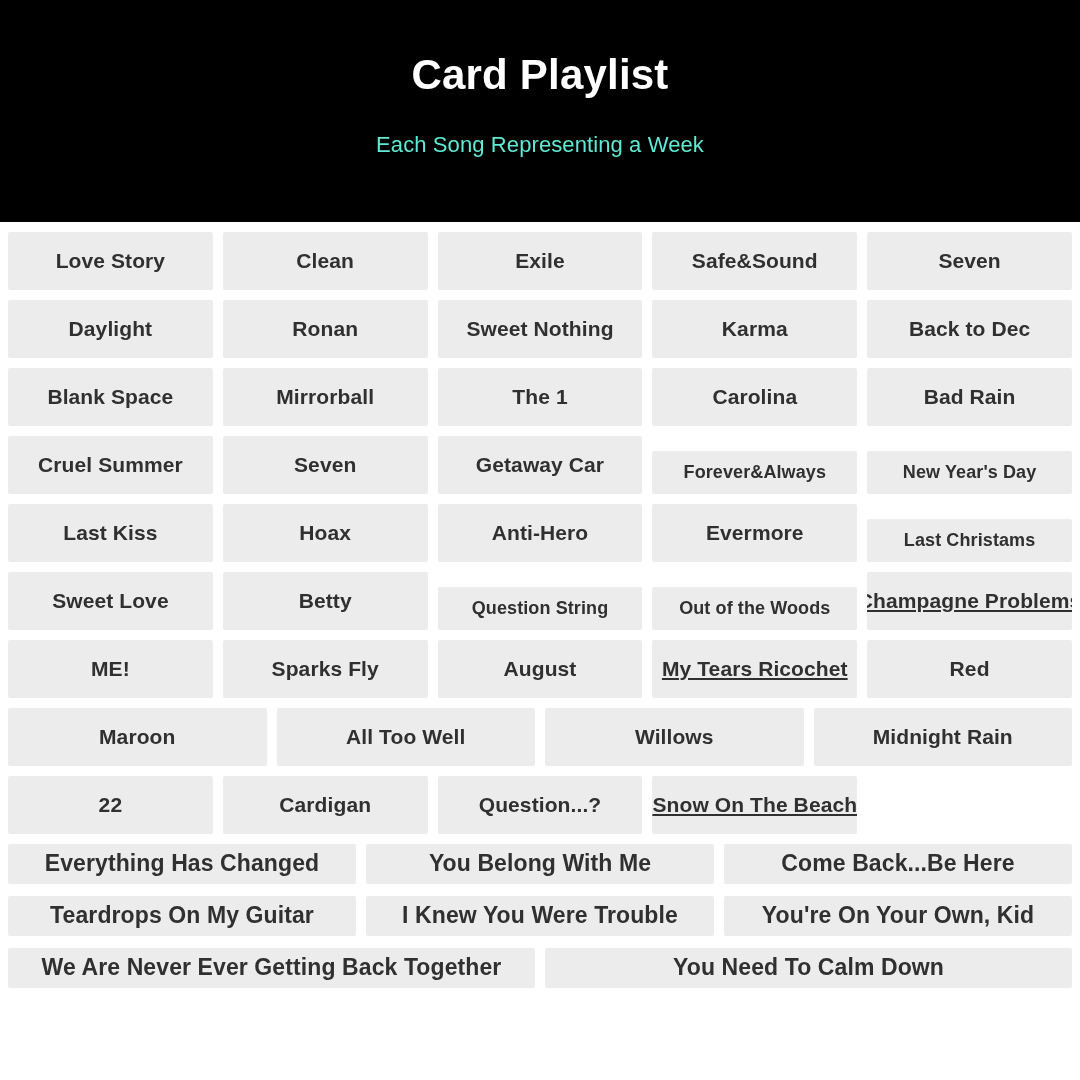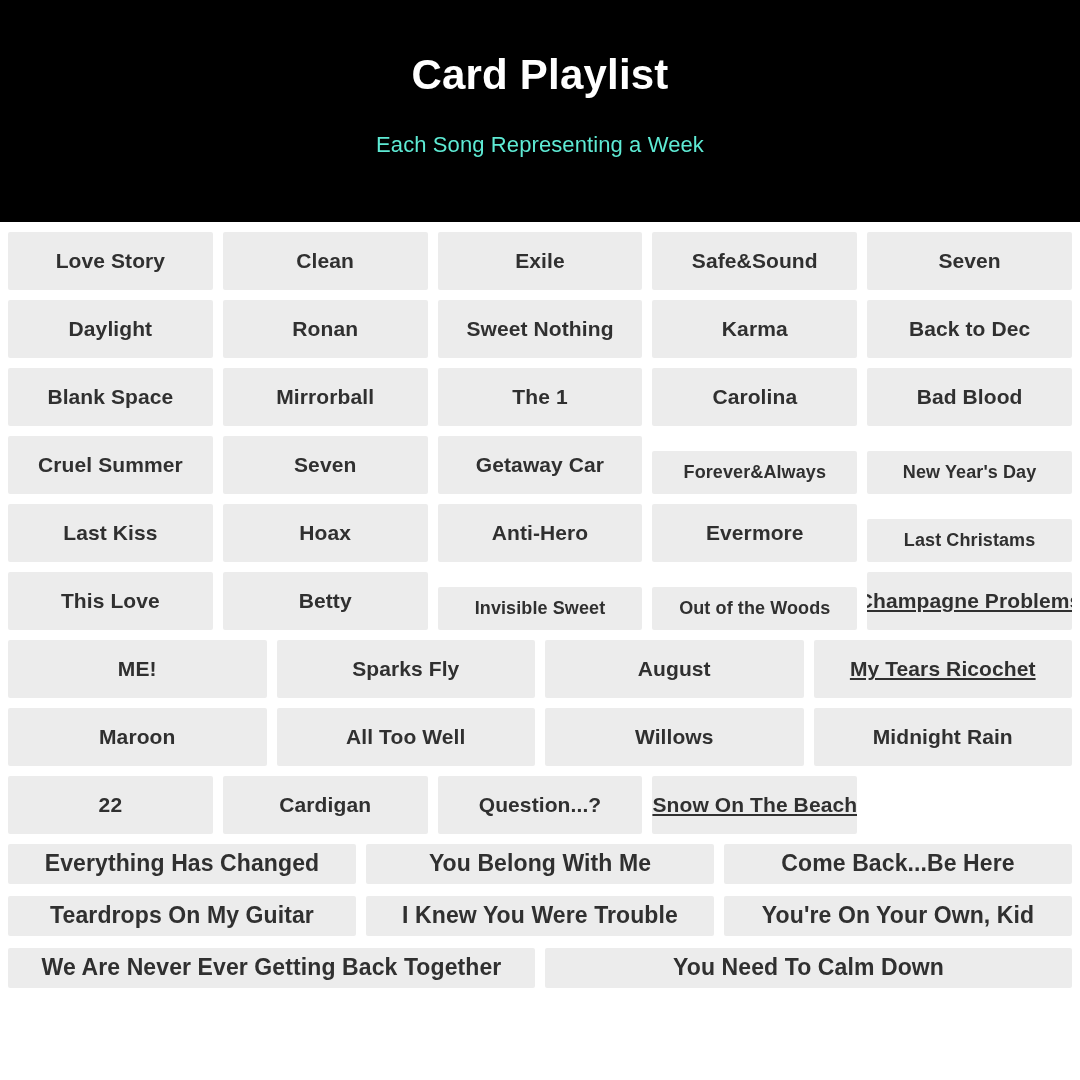--- a/index.html
+++ b/index.html
@@ -123,48 +123,49 @@
         <div class="card">Ronan</div>
         <div class="card">Sweet Nothing</div>
         <div class="card">Karma</div>
         <div class="card">Back to Dec</div>
       </div>
       <div class="card-row">
         <div class="card">Blank Space</div>
         <div class="card">Mirrorball</div>
         <div class="card">The 1</div>
         <div class="card">Carolina</div>
-        <div class="card">Bad Blood</div>
+        <div class="card">Bad Rain</div>
       </div>
       <div class="card-row">
         <div class="card">Cruel Summer</div>
         <div class="card">Seven</div>
         <div class="card">Getaway Car</div>
         <div class="card sm">Forever&amp;Always</div>
         <div class="card sm">New Year's Day</div>
       </div>
       <div class="card-row">
         <div class="card">Last Kiss</div>
         <div class="card">Hoax</div>
         <div class="card">Anti-Hero</div>
         <div class="card">Evermore</div>
         <div class="card sm">Last Christams</div>
       </div>
       <div class="card-row">
-        <div class="card">This Love</div>
+        <div class="card">Sweet Love</div>
         <div class="card">Betty</div>
-        <div class="card sm">Invisible Sweet</div>
+        <div class="card sm">Question String</div>
         <div class="card sm">Out of the Woods</div>
         <div class="card xs">Champagne Problems</div>
       </div>
       <div class="card-row">
         <div class="card">ME!</div>
         <div class="card">Sparks Fly</div>
         <div class="card">August</div>
         <div class="card xs">My Tears Ricochet</div>
+        <div class="card">Red</div>
       </div>
       <div class="card-row">
         <div class="card">Maroon</div>
         <div class="card">All Too Well</div>
         <div class="card">Willows</div>
         <div class="card">Midnight Rain</div>
       </div>
       <div class="card-row">
         <div class="card">22</div>
         <div class="card">Cardigan</div>

